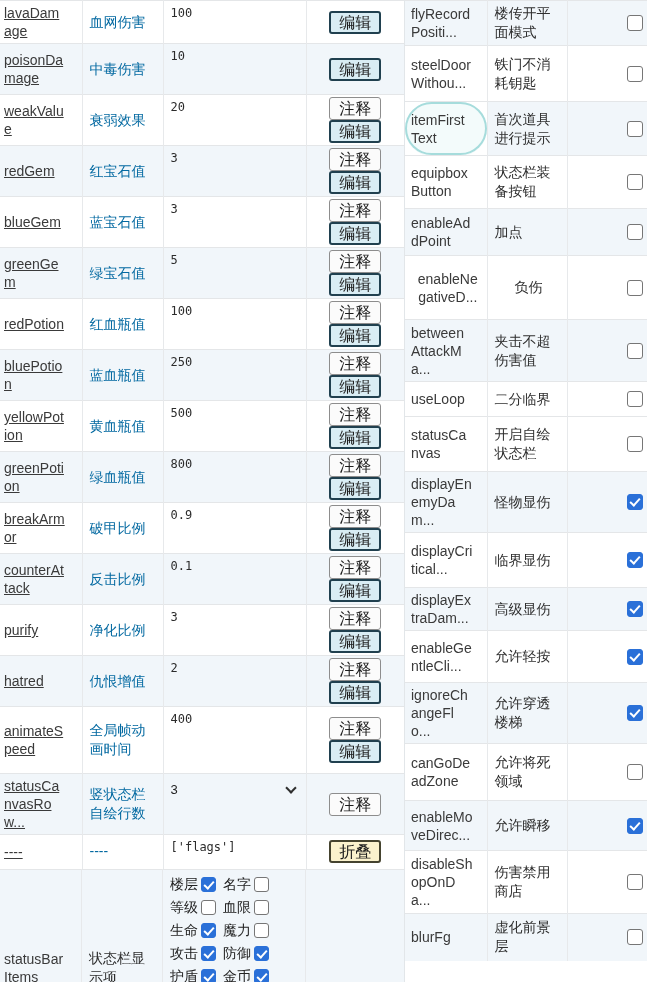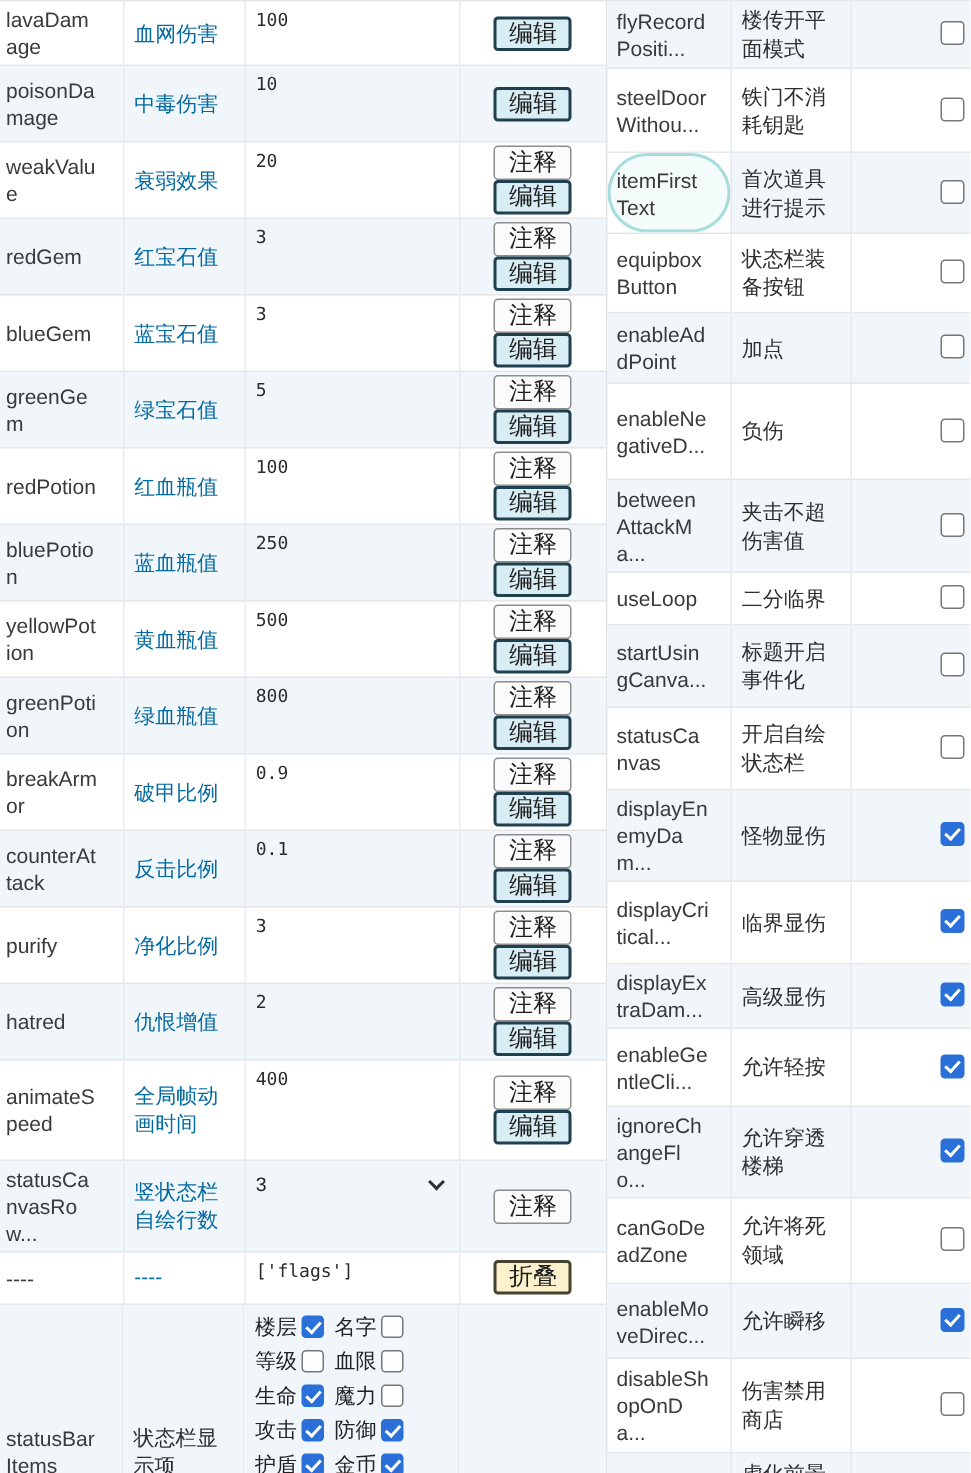--- a/index.html
+++ b/index.html
@@ -15,21 +15,21 @@
   table.cfg { border-collapse:collapse; table-layout:fixed; width:404px; }
   table.cfg col.c-name { width:82px; }
   table.cfg col.c-desc { width:81px; }
   table.cfg col.c-val  { width:143px; }
   table.cfg col.c-btn  { width:98px; }
   tr.tint, .tint { background:#f1f6fa; }
   td { border-top:1px solid #e4e6e8; padding:0; vertical-align:middle; }
   td.name {
     border-right:1px solid #e7e9eb; font-size:14px; color:#3a3a3a;
     padding:3px 2px 3px 4px; line-height:18px;
-    white-space:pre-line; word-break:break-all;
+    white-space:pre-line; word-break:break-all;text-decoration:underline;
   }
   td.desc {
     border-right:1px solid #e7e9eb; font-size:14px; color:#0369a1;
     padding:3px 4px 3px 7px; line-height:19px; white-space:pre-line;
   }
   td.value {
     border-right:1px solid #e7e9eb; vertical-align:top;
     font-family:"DejaVu Sans Mono", monospace; font-size:12px; color:#2b2b2b;
     padding:5px 4px 3px 7px; line-height:15px;
   }
@@ -345,46 +345,39 @@
             <td class="fdesc">状态栏装
 备按钮</td>
             <td class="fcb"><span class="cb"></span></td>
           </tr>
           <tr class="tint" style="height: 47px;">
             <td class="fname">enableAd
 dPoint</td>
             <td class="fdesc">加点</td>
             <td class="fcb"><span class="cb"></span></td>
           </tr>
-          <tr style="height: 64px;">
+          <tr style="height: 64px; text-align: center;">
             <td class="fname">enableNe
 gativeD...</td>
             <td class="fdesc">负伤</td>
             <td class="fcb"><span class="cb"></span></td>
           </tr>
           <tr class="tint" style="height: 62px;">
             <td class="fname">between
 AttackM
 a...</td>
             <td class="fdesc">夹击不超
 伤害值</td>
             <td class="fcb"><span class="cb"></span></td>
           </tr>
           <tr style="height: 35px;">
             <td class="fname">useLoop</td>
             <td class="fdesc">二分临界</td>
             <td class="fcb"><span class="cb"></span></td>
           </tr>
-          <tr class="tint" style="height: 55px;">
-            <td class="fname">startUsin
-gCanva...</td>
-            <td class="fdesc">标题开启
-事件化</td>
-            <td class="fcb"><span class="cb"></span></td>
-          </tr>
           <tr style="height: 55px;">
             <td class="fname">statusCa
 nvas</td>
             <td class="fdesc">开启自绘
 状态栏</td>
             <td class="fcb"><span class="cb"></span></td>
           </tr>
           <tr class="tint" style="height: 55px; border-radius: 10px;">
             <td class="fname">displayEn
 emyDa

